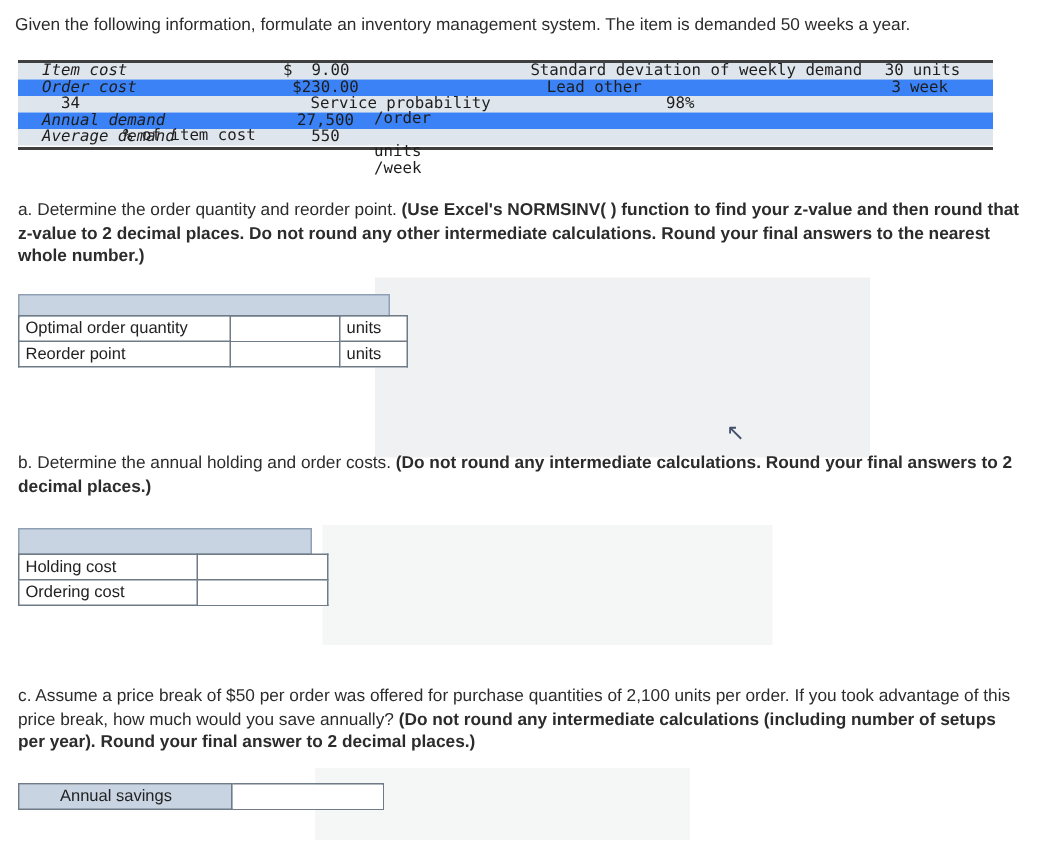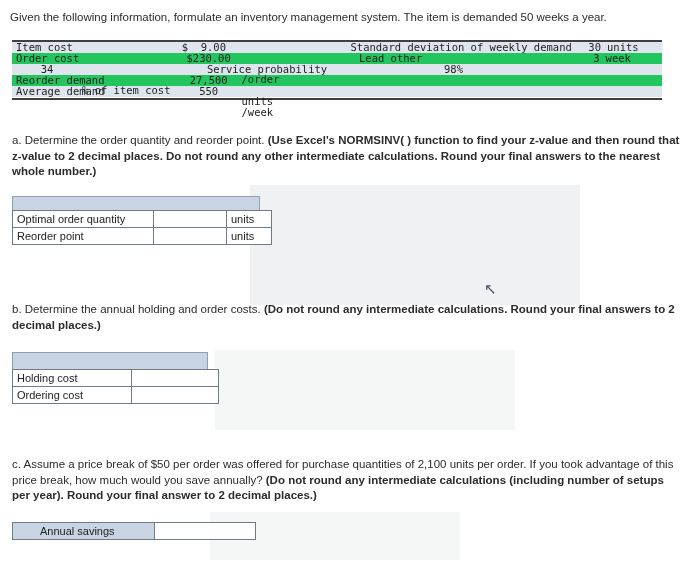--- a/index.html
+++ b/index.html
@@ -50,22 +50,22 @@
     background: #3f3f3f;
     margin-top: 1px;
   }
   .drow {
     display: flex;
     height: 11px;
     line-height: 11px;
     white-space: pre;
   }
   .drow.shade { background: #dfe5ec; }
-  .drow.plain { background: #22c55e; }
-  .c-label   { width: 170px; padding-left: 4px; }
+  .drow.plain { background: #3b82f6; }
+  .c-label   { width: 170px; padding-left: 16px; font-style: italic; }
   .c-value   { width: 70px;  text-align: center; }
   .c-unit    { width: 125px; padding-left: 0; margin-top: 21px; }
   .c-label2  { width: 190px; }
   .c-value2  { width: 66px;  text-align: right; }
   .c-unit2   { width: 60px;  padding-left: 6px; }
 
   
   .q {
     position: absolute;
     font-size: 11.5px;
@@ -170,21 +170,21 @@
 
     <div class="drow shade">
       <span class="c-value">34</span>
       <span class="c-unit">% of item cost</span>
       <span class="c-label2">Service probability</span>
       <span class="c-value2">98%</span>
       <span class="c-unit2"></span>
     </div>
 
     <div class="drow plain">
-      <span class="c-label">Reorder demand</span>
+      <span class="c-label">Annual demand</span>
       <span class="c-value">27,500</span>
       <span class="c-unit">units</span>
       <span class="c-label2"></span>
       <span class="c-value2"></span>
       <span class="c-unit2"></span>
     </div>
 
     <div class="drow shade">
       <span class="c-label">Average demand</span>
       <span class="c-value">550</span>

